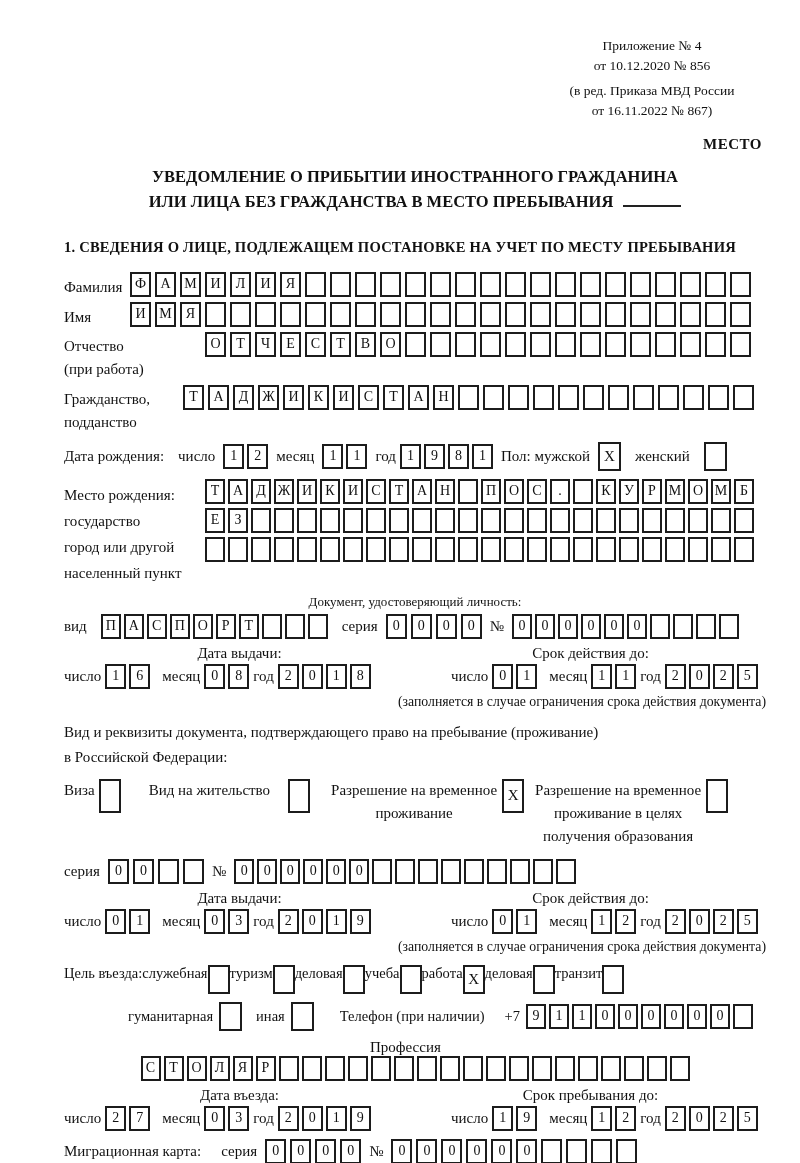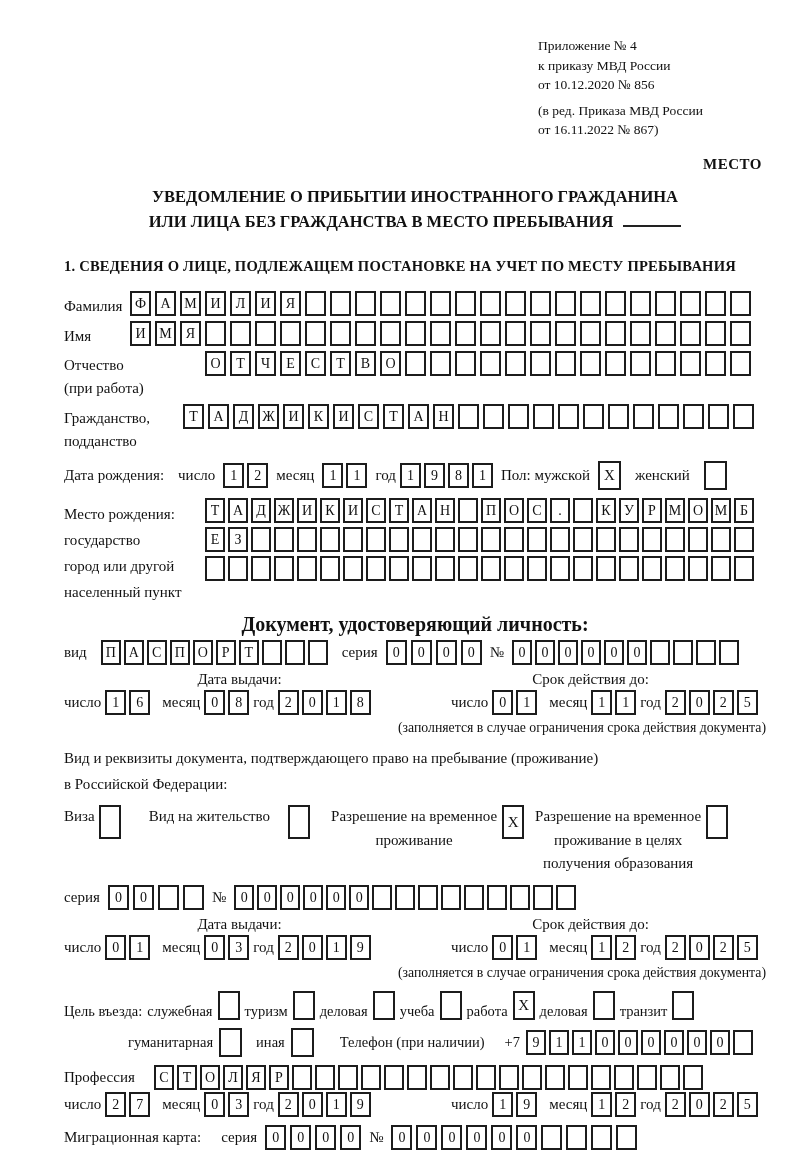--- a/index.html
+++ b/index.html
@@ -7,21 +7,21 @@
   body {
     width:800px; height:1163px;
     color:#111;
     font-family:"Liberation Serif","DejaVu Serif",serif;
     font-size:15px;
     overflow:hidden;
   }
   .page { padding:36px 34px 0 64px; width:800px; }
 
   
-  .appendix-wrap { display:flex; justify-content:flex-end; }
+  .appendix-wrap { display:flex; justify-content:flex-end;text-align:center; }
   .appendix { width:228px; font-size:13.5px; line-height:1.45; }
   .appendix .amend { margin-top:6px; }
   .forma { text-align:right; font-weight:bold; margin-top:16px; padding-right:4px; letter-spacing:.5px; }
 
   .title { text-align:center; font-weight:bold; font-size:16.5px; line-height:1.5; margin-top:12px; }
   .title-underline { display:inline-block; width:58px; border-bottom:2px solid #222; margin-left:10px; vertical-align:baseline; }
 
   .section-heading { font-weight:bold; font-size:14.6px; margin-top:24px; letter-spacing:.2px; }
 
   
@@ -45,51 +45,50 @@
   .checkbox {
     flex:0 0 auto; width:23px; height:29px;
     border:2px solid #1c1c1c; background:#fff;
     display:inline-flex; align-items:center; justify-content:center;
     font-size:15px;
   }
   .checkbox.lg { width:22px; height:34px; }
   .gap8 { margin-left:8px; } .gap14 { margin-left:14px; } .gap20 { margin-left:20px; }
 
   
-  .center-bold { text-align:center; font-weight:bold; margin-top:8px; font-size:20px; }
+  .center-bold { text-align:center; font-weight:normal; margin-top:8px; font-size:13px; }
 
   
   .dhdr { display:flex; margin-top:6px; }
   .dhdr > div { width:50%; text-align:center; }
   .daterow { display:flex; margin-top:2px; align-items:center; }
   .dhalf { width:50%; display:flex; align-items:center; gap:4px; }
   .dhalf .dlabel { flex:0 0 auto; }
   .note-right { text-align:right; font-size:13.8px; margin-top:5px; }
 
   .para { margin-top:10px; line-height:1.7; }
 
   
   .options-row { display:flex; align-items:flex-start; margin-top:8px; gap:10px; }
   .opt { display:flex; align-items:flex-start; gap:4px; }
   .opt .optlabel { line-height:1.55; }
   .opt .optlabel.c { text-align:center; width:168px; }
 
-  .purpose-row { display:flex; align-items:flex-end; gap:5px; margin-top:10px; font-size:14.5px; }
+  .purpose-row { display:flex; align-items:flex-start; margin-top:10px; font-size:14.5px; }
   .purpose-row .checkbox { width:22px; height:29px; }
   .purpose-row2 { display:flex; align-items:center; gap:6px; margin-top:8px; padding-left:64px; font-size:14.5px; }
 </style>
 </head>
 <body>
 
 <div class="page">
 
   <div class="appendix-wrap">
     <div class="appendix">
       <div>Приложение № 4</div>
-      <div>к приказу МВД России</div>
       <div>от 10.12.2020 № 856</div>
       <div class="amend">(в ред. Приказа МВД России</div>
       <div>от 16.11.2022 № 867)</div>
     </div>
   </div>
 
   <div class="forma">МЕСТО</div>
 
   <div class="title">
     <div>УВЕДОМЛЕНИЕ О ПРИБЫТИИ ИНОСТРАННОГО ГРАЖДАНИНА</div>
@@ -553,21 +552,21 @@
         <span class="cell">0</span>
         <span class="cell">0</span>
         <span class="cell">0</span>
         <span class="cell">0</span>
         <span class="cell">0</span>
         <span class="cell">0</span>
         <span class="cell"></span>
       </span>
   </div>
 
-  <div class="frow vcenter" style="margin-top:8px;">
+  <div class="frow vcenter" style="margin-top:8px;flex-direction:column;">
     <span style="width:90px;">Профессия</span>
     <span class="cells compact">
         <span class="cell">С</span>
         <span class="cell">Т</span>
         <span class="cell">О</span>
         <span class="cell">Л</span>
         <span class="cell">Я</span>
         <span class="cell">Р</span>
         <span class="cell"></span>
         <span class="cell"></span>
@@ -583,20 +582,24 @@
         <span class="cell"></span>
         <span class="cell"></span>
         <span class="cell"></span>
         <span class="cell"></span>
         <span class="cell"></span>
         <span class="cell"></span>
         <span class="cell"></span>
       </span>
   </div>
 
+  <div class="dhdr">
+    <div>Дата въезда:</div>
+    <div>Срок пребывания до:</div>
+  </div>
   <div class="daterow">
     <div class="dhalf">
       <span class="dlabel">число</span>
       <span class="cells dcell">
           <span class="cell">2</span>
           <span class="cell">7</span>
         </span>
       <span class="dlabel gap8">месяц</span>
       <span class="cells dcell">
           <span class="cell">0</span>

